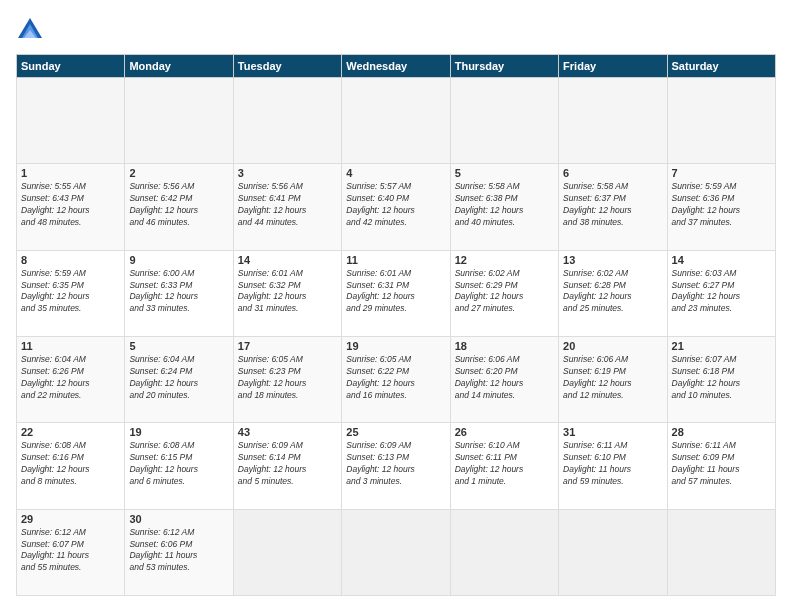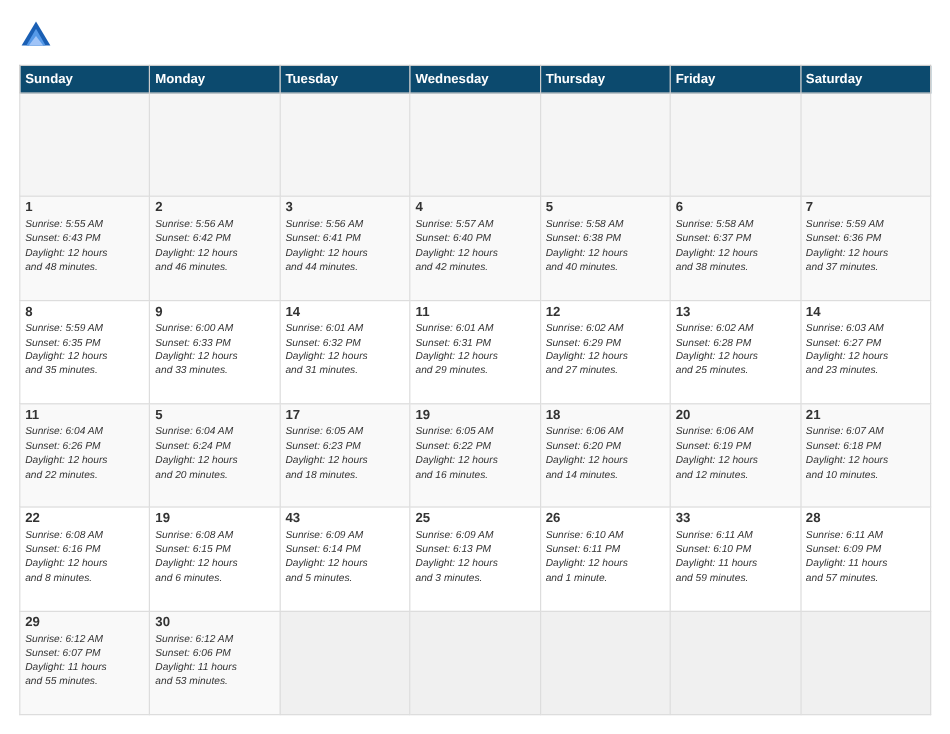--- a/index.html
+++ b/index.html
@@ -248,21 +248,21 @@
           </td>
           <td>
             <span class="day-num">25</span>
             <div class="day-info">Sunrise: 6:09 AM<br>Sunset: 6:13 PM<br>Daylight: 12 hours<br>and 3 minutes.</div>
           </td>
           <td>
             <span class="day-num">26</span>
             <div class="day-info">Sunrise: 6:10 AM<br>Sunset: 6:11 PM<br>Daylight: 12 hours<br>and 1 minute.</div>
           </td>
           <td>
-            <span class="day-num">33</span>
+            <span class="day-num">31</span>
             <div class="day-info">Sunrise: 6:11 AM<br>Sunset: 6:10 PM<br>Daylight: 11 hours<br>and 59 minutes.</div>
           </td>
           <td>
             <span class="day-num">28</span>
             <div class="day-info">Sunrise: 6:11 AM<br>Sunset: 6:09 PM<br>Daylight: 11 hours<br>and 57 minutes.</div>
           </td>
         </tr>
         <tr>
           <td>
             <span class="day-num">29</span>

